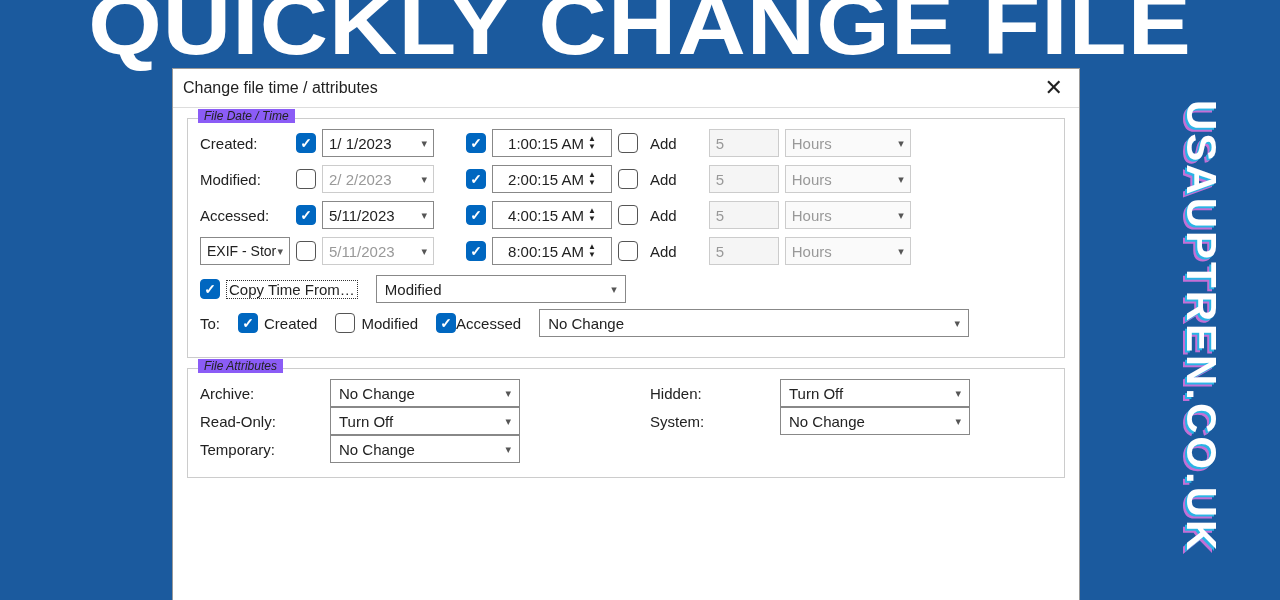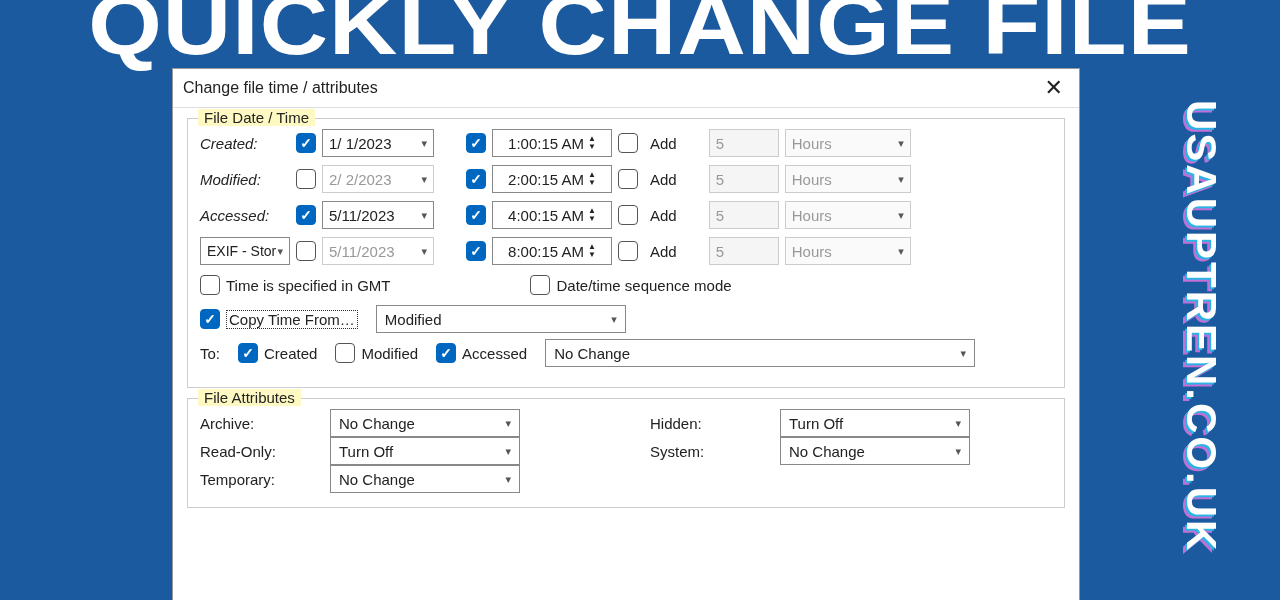--- a/index.html
+++ b/index.html
@@ -59,31 +59,32 @@
 .group {
   border: 1px solid #ccc;
   margin: 10px 14px 0 14px;
   padding: 10px 12px 14px 12px;
   position: relative;
 }
 .group-label {
   position: absolute;
   top: -10px;
   left: 10px;
-  background: #fef9c3;
+  background: #8b5cf6;
   padding: 0 6px;
-  font-size: 15px;
+  font-size: 12px;
+  font-style: italic;
 }
 .row {
   display: flex;
   align-items: center;
   margin-bottom: 8px;
   gap: 6px;
 }
-.lbl { width: 90px; font-style: italic; }
+.lbl { width: 90px; }
 .cb {
   width: 20px; height: 20px;
   border: 1.5px solid #555;
   border-radius: 4px;
   display: inline-flex; align-items: center; justify-content: center;
   background: #fff;
   cursor: pointer;
 }
 .cb.checked { background: #0067c0; border-color: #0067c0; color: #fff; font-size: 14px; font-weight: bold; }
 .cb.checked::after { content: "✓"; }
@@ -214,31 +215,20 @@
       <span class="cb"></span>
       <span class="addlbl">Add</span>
       <span style="width:20px"></span>
       <span class="numbox">5</span>
       <span class="combobox">
           <span>Hours</span>
           <span class="chev">▾</span>
         </span>
     </div>
 
-    <div class="row" style="gap:30px; margin-top:10px;">
-      <span style="display:flex;align-items:center;gap:6px">
-        <span class="cb"></span>
-        <span>Time is specified in GMT</span>
-      </span>
-      <span style="width:80px"></span>
-      <span style="display:flex;align-items:center;gap:6px">
-        <span class="cb"></span>
-        <span>Date/time sequence mode</span>
-      </span>
-    </div>
 
     <div class="cpyrow">
       <span style="display:flex;align-items:center;gap:6px">
         <span class="cb checked"></span>
         <span class="dotted">Copy Time From…</span>
       </span>
       <span class="selectbox enabled" style="width:250px">
           <span>Modified</span>
           <span class="chev">▾</span>
         </span>
@@ -247,21 +237,21 @@
     <div class="to-row">
       <span>To:</span>
       <span style="display:flex;align-items:center;gap:6px">
           <span class="cb checked"></span>
           <span>Created</span>
         </span>
       <span style="display:flex;align-items:center;gap:6px">
           <span class="cb"></span>
           <span>Modified</span>
         </span>
-      <span style="display:flex;align-items:center;gap:6px">
+      <span style="display:flex;align-items:center;">
           <span class="cb checked"></span>
           <span>Accessed</span>
         </span>
       <span class="selectbox widesel">
           <span>No Change</span>
           <span class="chev">▾</span>
         </span>
     </div>
   </div>
 

